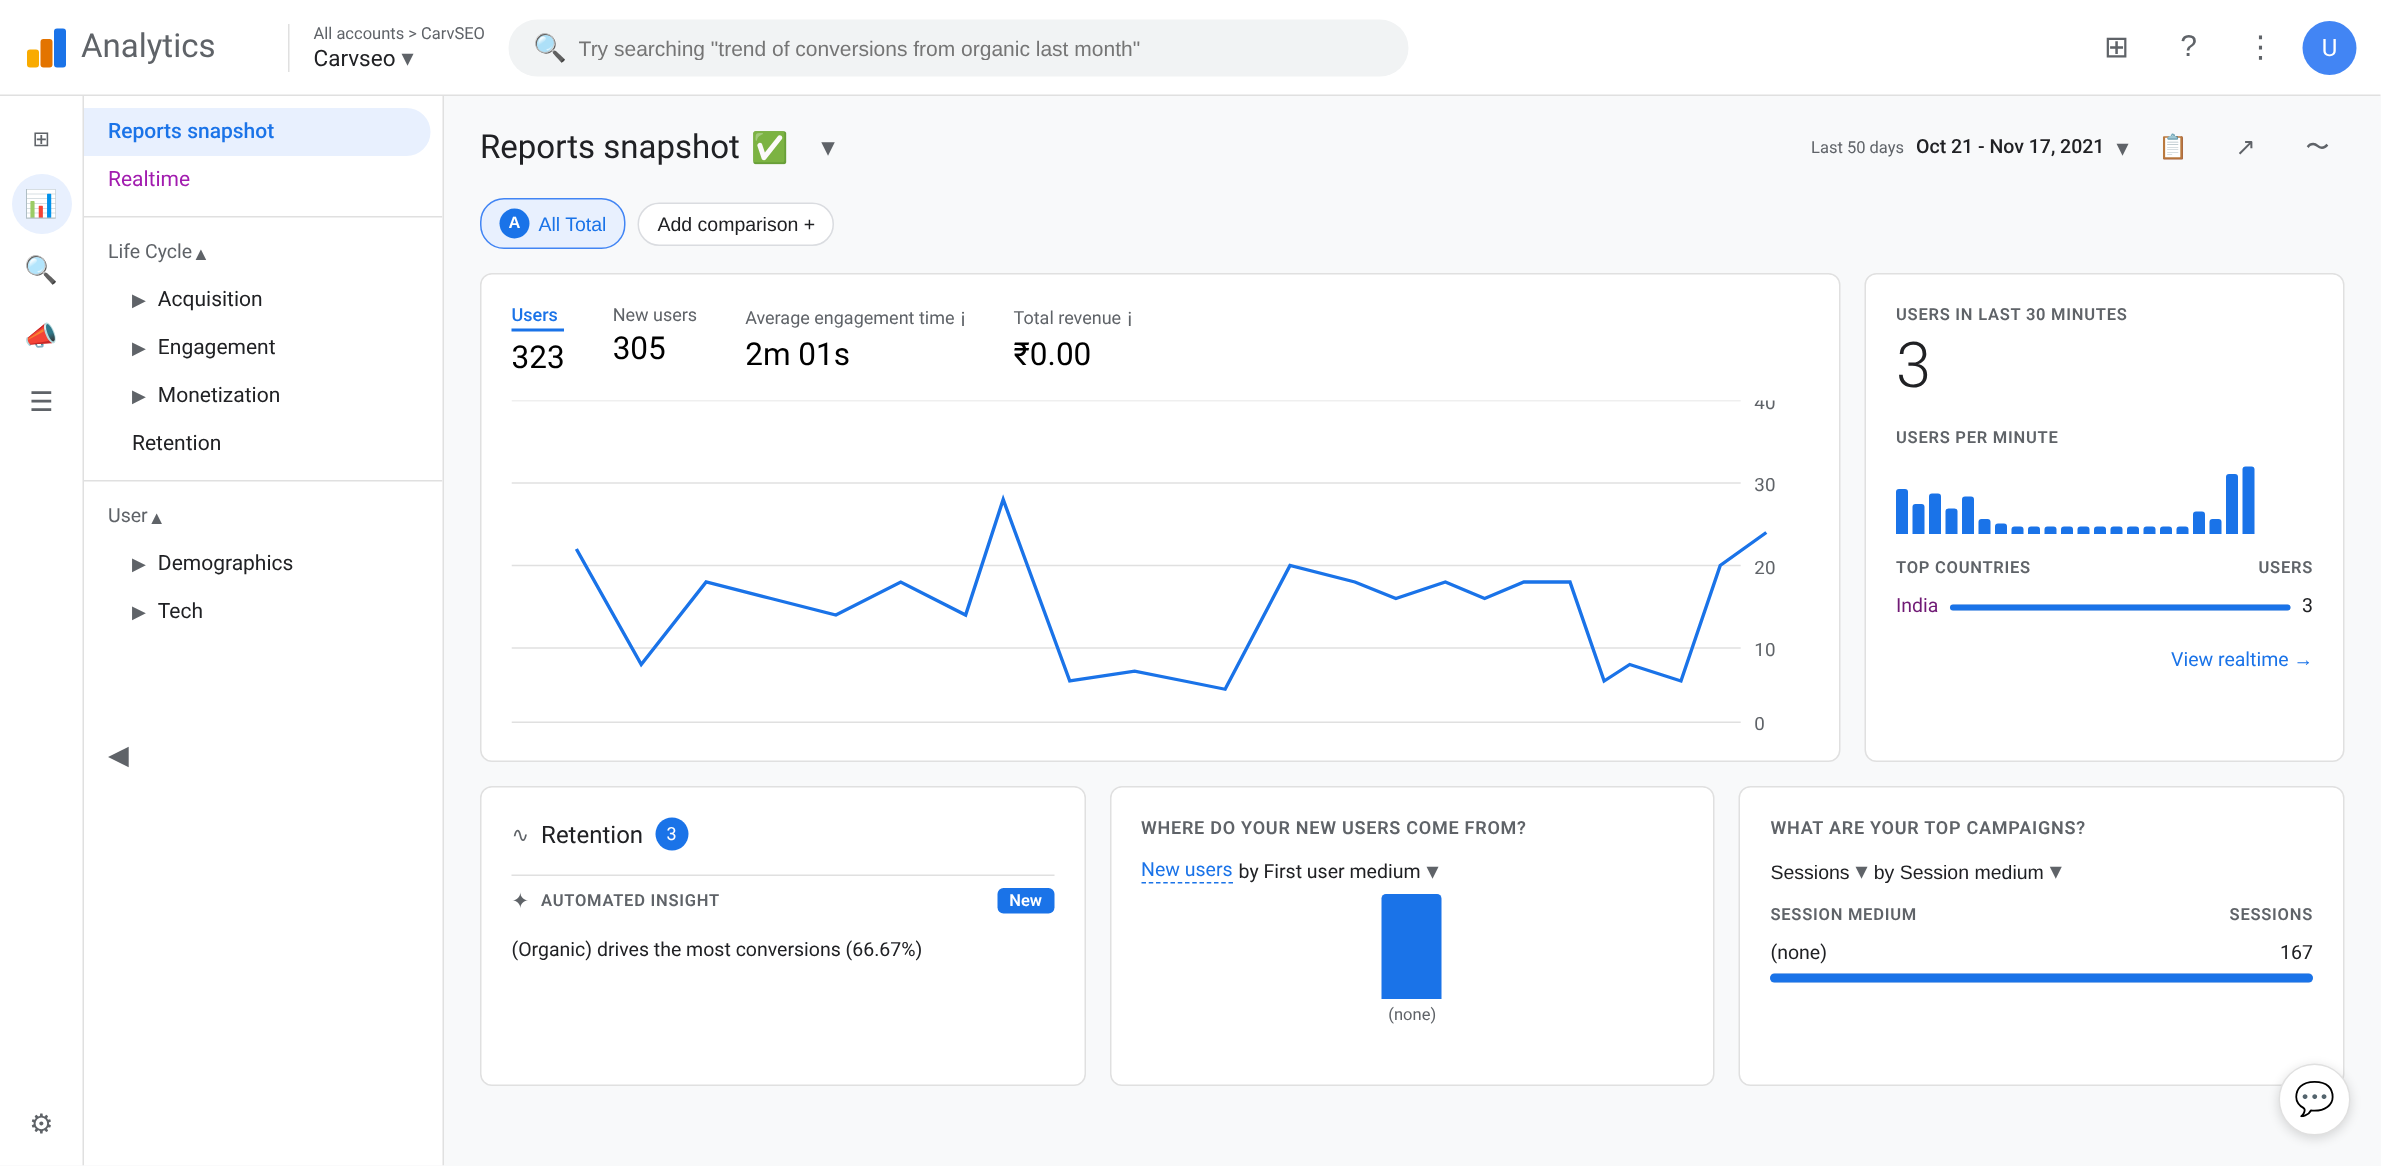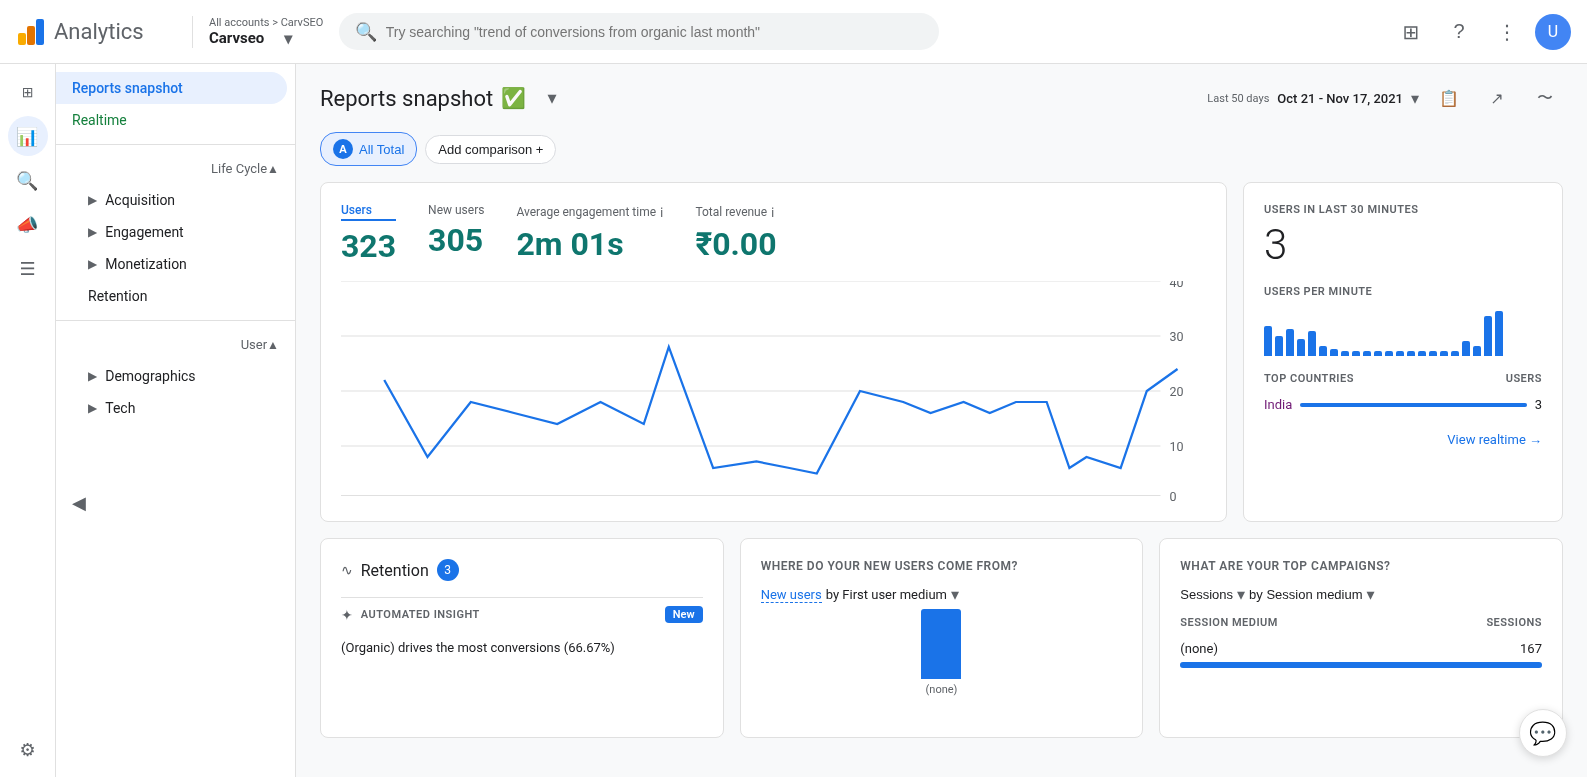--- a/index.html
+++ b/index.html
@@ -8,21 +8,21 @@
     
     .top-nav {
       display: flex; align-items: center; height: 64px; background: #fff;
       border-bottom: 1px solid #e0e0e0; padding: 0 16px; gap: 16px; position: fixed; top: 0; left: 0; right: 0; z-index: 100;
     }
     .logo-area { display: flex; align-items: center; gap: 8px; min-width: 160px; }
     .logo-icon { width: 30px; height: 30px; }
     .app-title { font-size: 22px; color: #5f6368; font-weight: 400; }
     .account-selector { display: flex; flex-direction: column; border-left: 1px solid #e0e0e0; padding-left: 16px; }
     .account-path { font-size: 11px; color: #5f6368; }
-    .account-name { font-size: 15px; font-weight: 700; color: #202124; display: flex; align-items: flex-start; gap: 20px; cursor: pointer; }
+    .account-name { font-size: 15px; font-weight: 400; color: #202124; display: flex; align-items: flex-end; gap: 4px; cursor: pointer; }
     .search-bar {
       flex: 1; max-width: 600px; display: flex; align-items: center; background: #f1f3f4;
       border-radius: 24px; padding: 8px 16px; gap: 8px; cursor: text;
     }
     .search-bar input { background: none; border: none; outline: none; font-size: 14px; color: #5f6368; width: 100%; }
     .top-nav-actions { margin-left: auto; display: flex; align-items: center; gap: 8px; }
     .icon-btn { width: 40px; height: 40px; border-radius: 50%; border: none; background: none; cursor: pointer; display: flex; align-items: center; justify-content: center; color: #5f6368; font-size: 20px; }
     .avatar { width: 36px; height: 36px; border-radius: 50%; background: #4285f4; color: white; display: flex; align-items: center; justify-content: center; font-size: 16px; cursor: pointer; }
 
     
@@ -37,25 +37,25 @@
     .icon-nav-item.active { background: #e8f0fe; color: #4285f4; }
     .icon-nav-bottom { margin-top: auto; }
 
     
     .sidebar {
       width: 240px; background: #fff; border-right: 1px solid #e0e0e0;
       overflow-y: auto; flex-shrink: 0; padding: 8px 0;
     }
     .sidebar-item {
       padding: 8px 16px; cursor: pointer; display: flex; align-items: center; gap: 8px;
-      border-radius: 0 24px 24px 0; margin-right: 8px; font-size: 14px; color: #15803d;
+      border-radius: 0 24px 24px 0; margin-right: 8px; font-size: 14px; color: #a21caf;
     }
     .sidebar-item.active { background: #e8f0fe; color: #1a73e8; font-weight: 500; }
     .sidebar-section-header {
-      padding: 8px 16px; font-size: 13px; color: #5f6368; display: flex; align-items: center; justify-content: flex-end; cursor: pointer;
+      padding: 8px 16px; font-size: 13px; color: #5f6368; display: flex; align-items: center; justify-content: flex-start; cursor: pointer;
     }
     .sidebar-child { padding: 8px 16px 8px 32px; cursor: pointer; font-size: 14px; color: #202124; display: flex; align-items: center; gap: 8px; }
     .chevron { font-size: 12px; color: #5f6368; }
     .sidebar-divider { height: 1px; background: #e0e0e0; margin: 8px 0; }
 
     
     .content { flex: 1; overflow-y: auto; padding: 16px 24px; background: #f8f9fa; }
 
     
     .page-header { display: flex; align-items: center; justify-content: space-between; margin-bottom: 16px; }
@@ -80,21 +80,21 @@
 
     
     .main-grid { display: grid; grid-template-columns: 1fr 320px; gap: 16px; margin-bottom: 16px; }
 
     
     .metrics-card { background: #fff; border-radius: 8px; border: 1px solid #e0e0e0; padding: 20px; }
     .metrics-row { display: flex; gap: 32px; margin-bottom: 16px; }
     .metric { display: flex; flex-direction: column; }
     .metric-label { font-size: 12px; color: #1a73e8; font-weight: 500; cursor: pointer; border-bottom: 2px solid #1a73e8; padding-bottom: 2px; display: inline-block; margin-bottom: 2px; }
     .metric-label-gray { font-size: 12px; color: #5f6368; }
-    .metric-value { font-size: 32px; font-weight: 700; color: #0f766e; margin-top: 4px; }
+    .metric-value { font-size: 21px; font-weight: 400; color: #000000; margin-top: 4px; }
     .metric-info { display: flex; align-items: center; gap: 4px; font-size: 12px; color: #5f6368; }
 
     
     .chart-area { position: relative; height: 220px; margin-top: 8px; }
     .chart-svg { width: 100%; height: 100%; }
     .chart-axis-label { font-size: 11px; fill: #5f6368; }
     .chart-grid-line { stroke: #e0e0e0; stroke-width: 1; }
     .chart-line { fill: none; stroke: #1a73e8; stroke-width: 2; }
 
     

